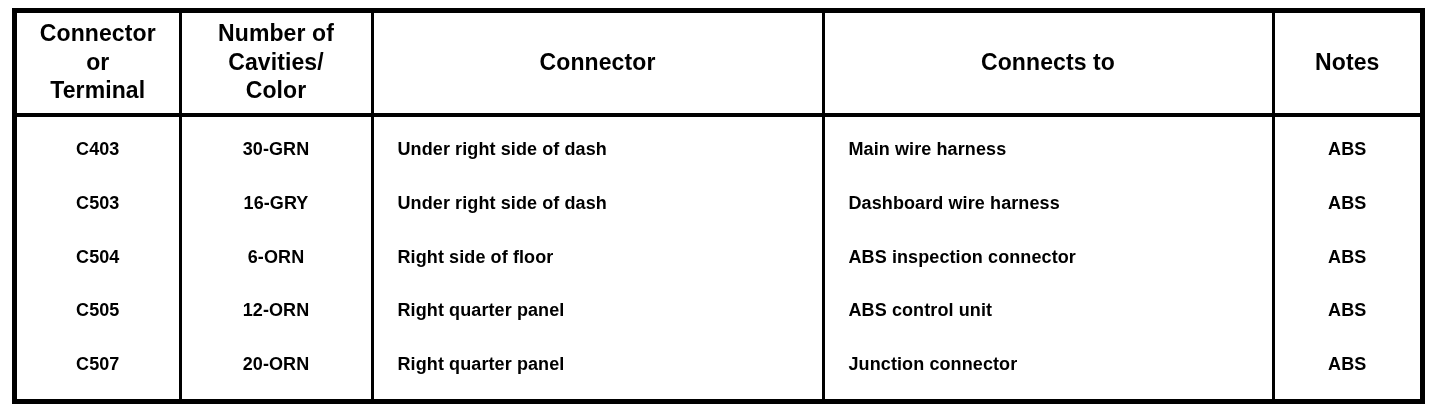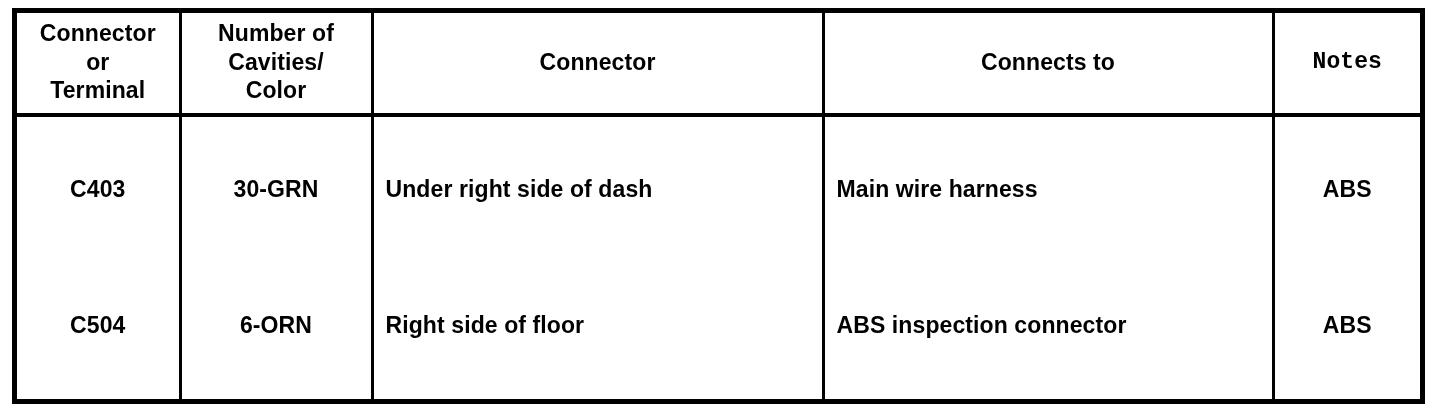--- a/index.html
+++ b/index.html
@@ -63,41 +63,41 @@
     text-align: center;
     font-weight: bold;
     font-size: 23px;
     line-height: 1.24;
     letter-spacing: 0.1px;
     padding: 6px 4px 8px 4px;
     height: 102px;
     box-sizing: border-box;
     background: #ffffff;
   }
-  thead th.last { border-right: none; font-family: Liberation Mono, monospace; }
+  thead th.last { border-right: none; }
 
   thead th .hdr-line { display: block; white-space: nowrap; }
 
   
   tbody td {
     border-right: 3px solid #000000;
     vertical-align: middle;
     font-weight: bold;
-    font-size: 23px;
+    font-size: 18px;
     line-height: 1.05;
     letter-spacing: 0.1px;
     padding: 0 4px;
     height: 34.5px;
     white-space: nowrap;
     background: #ffffff;
   }
   tbody td.last { border-right: none; margin-left: 40px; }
 
   tbody td.center { text-align: center; }
-  tbody td.left   { text-align: left; padding-left: 12px; }
+  tbody td.left   { text-align: left; padding-left: 24px; }
 
   tbody tr:first-child td { padding-top: 4px; }
   tbody tr:last-child  td { padding-bottom: 6px; }
 </style>
 </head>
 <body>
 
 <div class="sheet">
   <div class="conn-table">
     <div class="table-inner">
@@ -134,23 +134,44 @@
         </thead>
         <tbody>
           <tr>
             <td class="center">C403</td>
             <td class="center">30-GRN</td>
             <td class="left">Under right side of dash</td>
             <td class="left">Main wire harness</td>
             <td class="center last">ABS</td>
           </tr>
           <tr>
+            <td class="center">C503</td>
+            <td class="center">16-GRY</td>
+            <td class="left">Under right side of dash</td>
+            <td class="left">Dashboard wire harness</td>
+            <td class="center last">ABS</td>
+          </tr>
+          <tr>
             <td class="center">C504</td>
             <td class="center">6-ORN</td>
             <td class="left">Right side of floor</td>
             <td class="left">ABS inspection connector</td>
+            <td class="center last">ABS</td>
+          </tr>
+          <tr>
+            <td class="center">C505</td>
+            <td class="center">12-ORN</td>
+            <td class="left">Right quarter panel</td>
+            <td class="left">ABS control unit</td>
+            <td class="center last">ABS</td>
+          </tr>
+          <tr>
+            <td class="center">C507</td>
+            <td class="center">20-ORN</td>
+            <td class="left">Right quarter panel</td>
+            <td class="left">Junction connector</td>
             <td class="center last">ABS</td>
           </tr>
         </tbody>
       </table>
     </div>
   </div>
 </div>
 
 </body></html>

